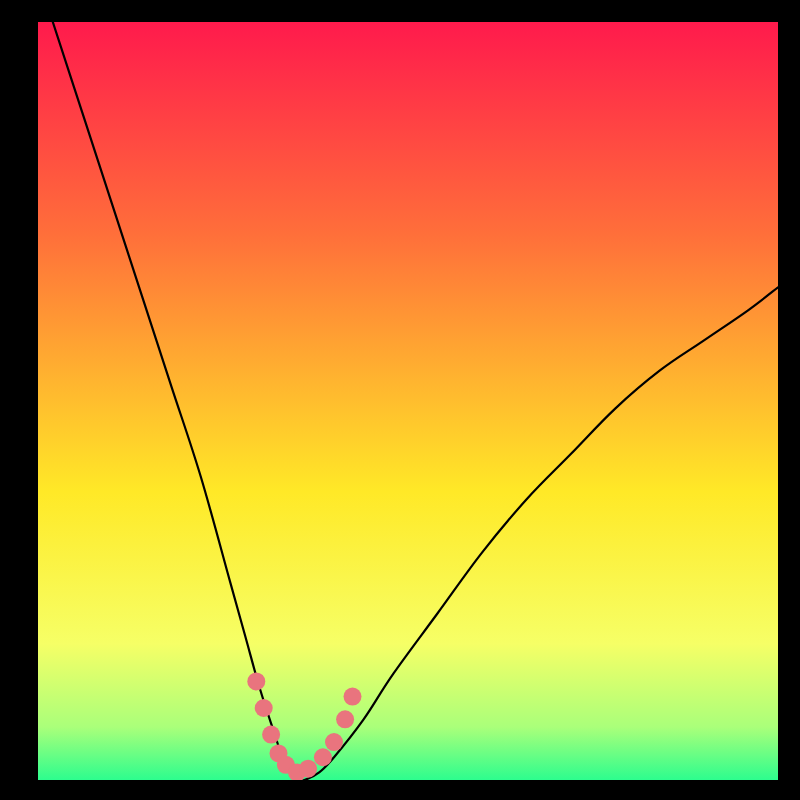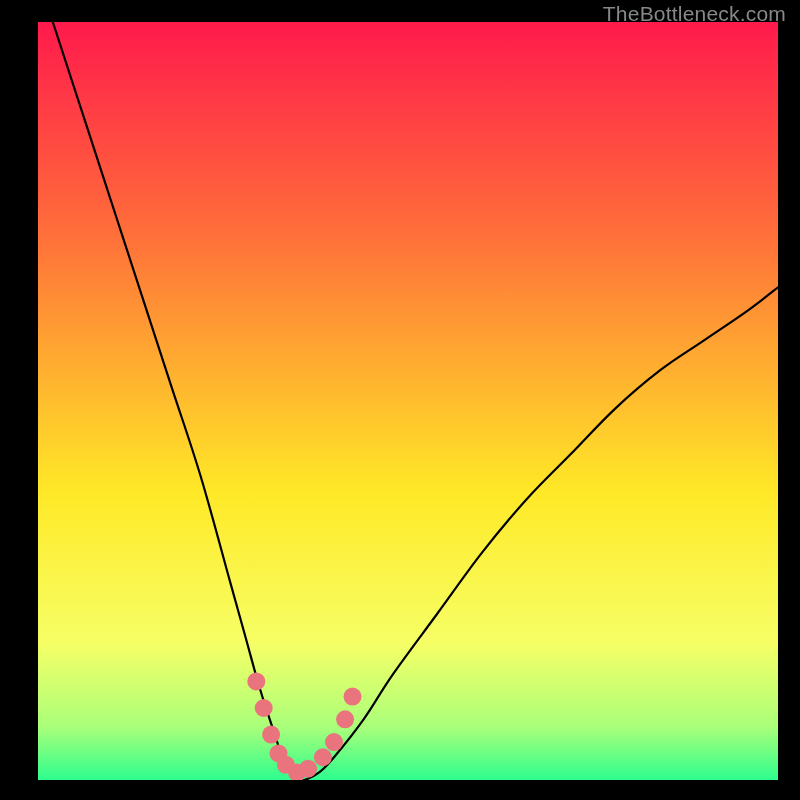--- a/index.html
+++ b/index.html
@@ -65,14 +65,13 @@
           <circle cx="247.90" cy="742.84" r="9" fill="#e9747e"></circle>
           <circle cx="259.00" cy="750.42" r="9" fill="#e9747e"></circle>
           <circle cx="270.10" cy="746.63" r="9" fill="#e9747e"></circle>
           <circle cx="284.90" cy="735.26" r="9" fill="#e9747e"></circle>
           <circle cx="296.00" cy="720.10" r="9" fill="#e9747e"></circle>
           <circle cx="307.10" cy="697.36" r="9" fill="#e9747e"></circle>
           <circle cx="314.50" cy="674.62" r="9" fill="#e9747e"></circle>
         </g>
     </svg>
   </div>
-  <div class="watermark">TheBottleneck.com</div>
 </div>
 
 </body></html>

